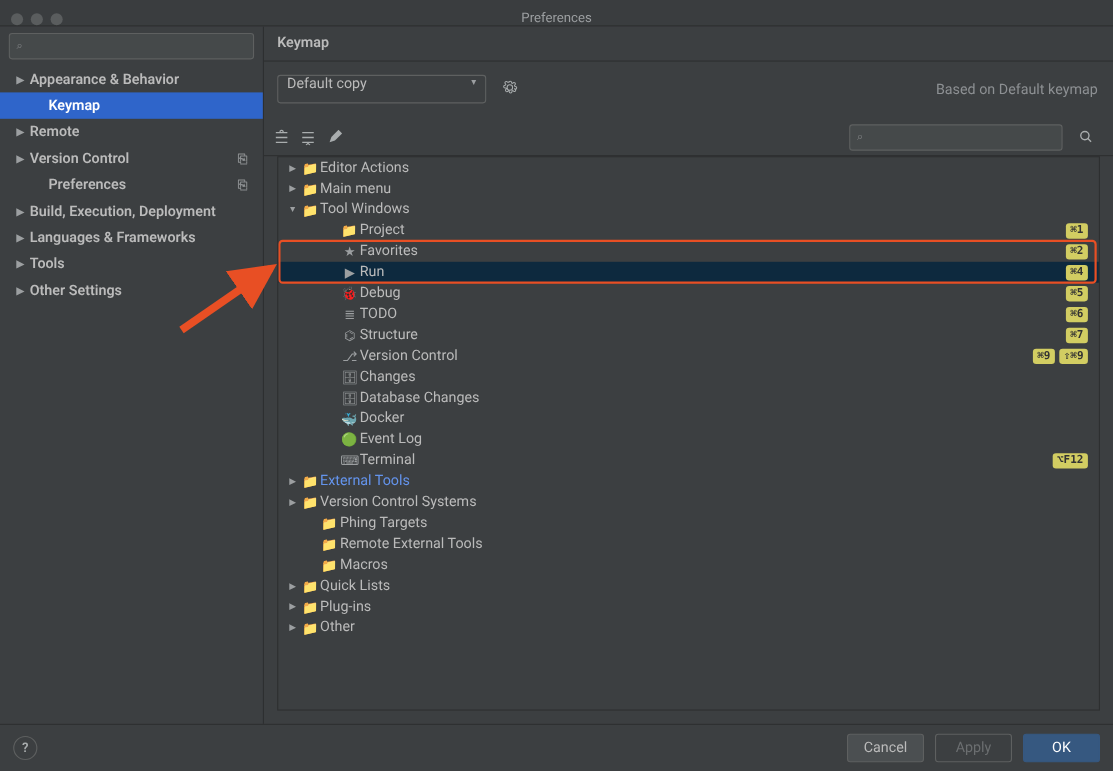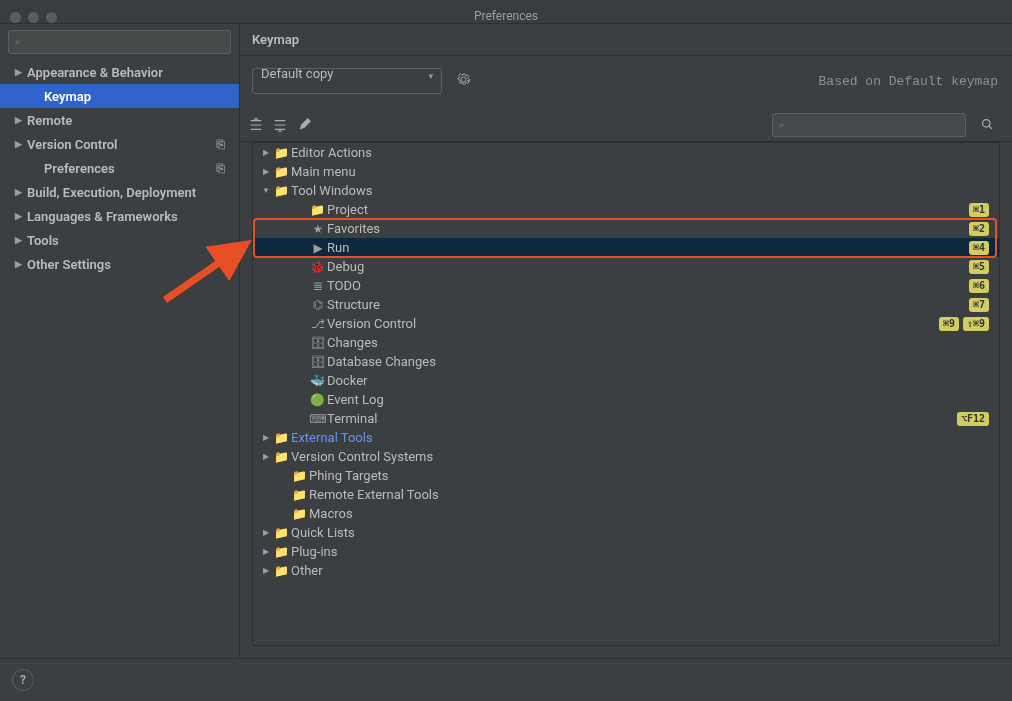--- a/index.html
+++ b/index.html
@@ -119,29 +119,29 @@
     .main-header h1 { font-size: 13px; font-weight:600; color:#bbbbbb;}
     .keymap-top {
       display:flex; align-items:center;
       padding: 12px 12px 14px 12px;
     }
     .keymap-select {
       width: 190px; height: 26px;
       background: #3c3f41;
       border: 1px solid #5e6060;
       border-radius:3px;
-      display:flex; align-items:flex-end;
-      padding: 12px 8px;
+      display:flex; align-items:flex-start;
+      padding: 0 8px;
       color:#bbbbbb;
     }
     .keymap-select .chevron {
       margin-left:auto; font-size:9px; color:#9c9fa1;
     }
     .gear-icon { margin-left: 14px; color:#a9adae; }
-    .based-on { margin-left:auto; color:#8d9093; margin-right: 2px; font-family: Liberation Mono, monospace; }
+    .based-on { margin-left:auto; color:#8d9093; margin-right: 2px; }
 
     .keymap-toolbar {
       height: 34px;
       display:flex; align-items:center;
       padding: 0 12px 0 4px;
       border-bottom: 1px solid #2d2f30;
     }
     .tbtn { width: 24px; height:24px; display:inline-flex; align-items:center; justify-content:center; color:#a9adae; }
     .keymap-search {
       margin-left:auto;
@@ -483,13 +483,18 @@
   <defs>
       <marker id="ah" markerWidth="6" markerHeight="6" refX="5" refY="3" orient="auto">
         <path d="M0 0L6 3L0 6z" fill="#e84f24"></path>
       </marker>
     </defs>
   <line x1="5" y1="64" x2="86" y2="8" stroke="#e84f24" stroke-width="7" marker-end="url(#ah)"></line>
 </svg>
 
 <div class="footer">
   <span class="help-btn">?</span>
+  <div class="btn-group">
+    <span class="btn">Cancel</span>
+    <span class="btn disabled">Apply</span>
+    <span class="btn primary">OK</span>
+  </div>
 </div>
 
 </body></html>

